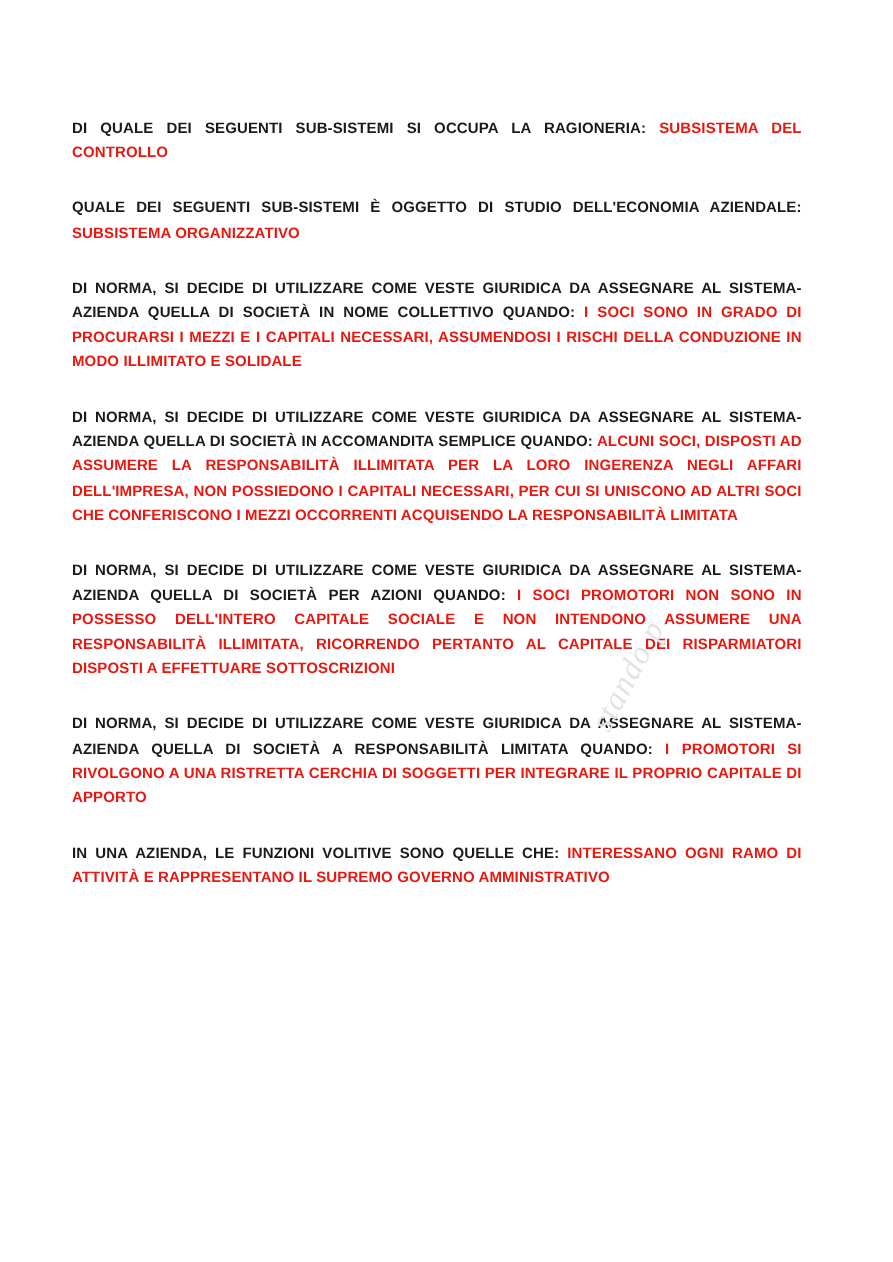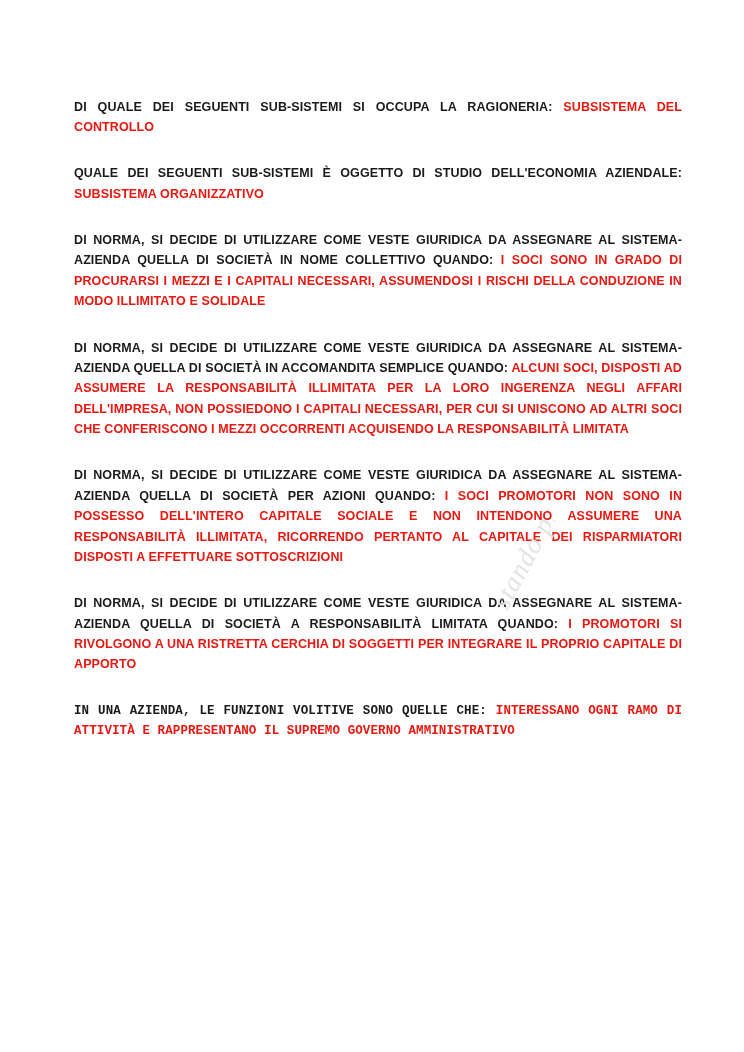--- a/index.html
+++ b/index.html
@@ -14,37 +14,36 @@
     font-family: "Liberation Sans", sans-serif;
     overflow: hidden;
   }
   .page {
     position: absolute;
     inset: 0;
     background: #ffffff;
   }
   .content {
     position: absolute;
-    left: 74px;
+    left: 60px;
     top: 84px;
     width: 608px;
   }
   .qa-block {
     margin-bottom: 26px;
     font-size: 12.5px;
     line-height: 1.63;
     text-align: justify;
     text-justify: inter-word;
     letter-spacing: 0.1px;
     color: #1a1a1a;
     font-weight: bold;
   }
   .qa-block:last-child {
     margin-bottom: 16px;
-    font-family: Liberation Mono, monospace;
   }
   .q {
     color: #1a1a1a;
     font-weight: bold;
   }
   .a {
     color: #e8170f;
     font-weight: bold;
   }
   

